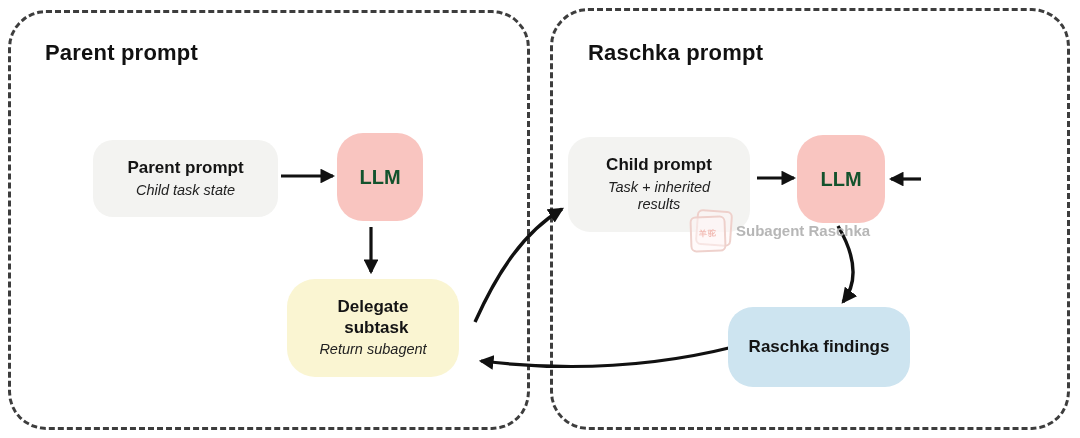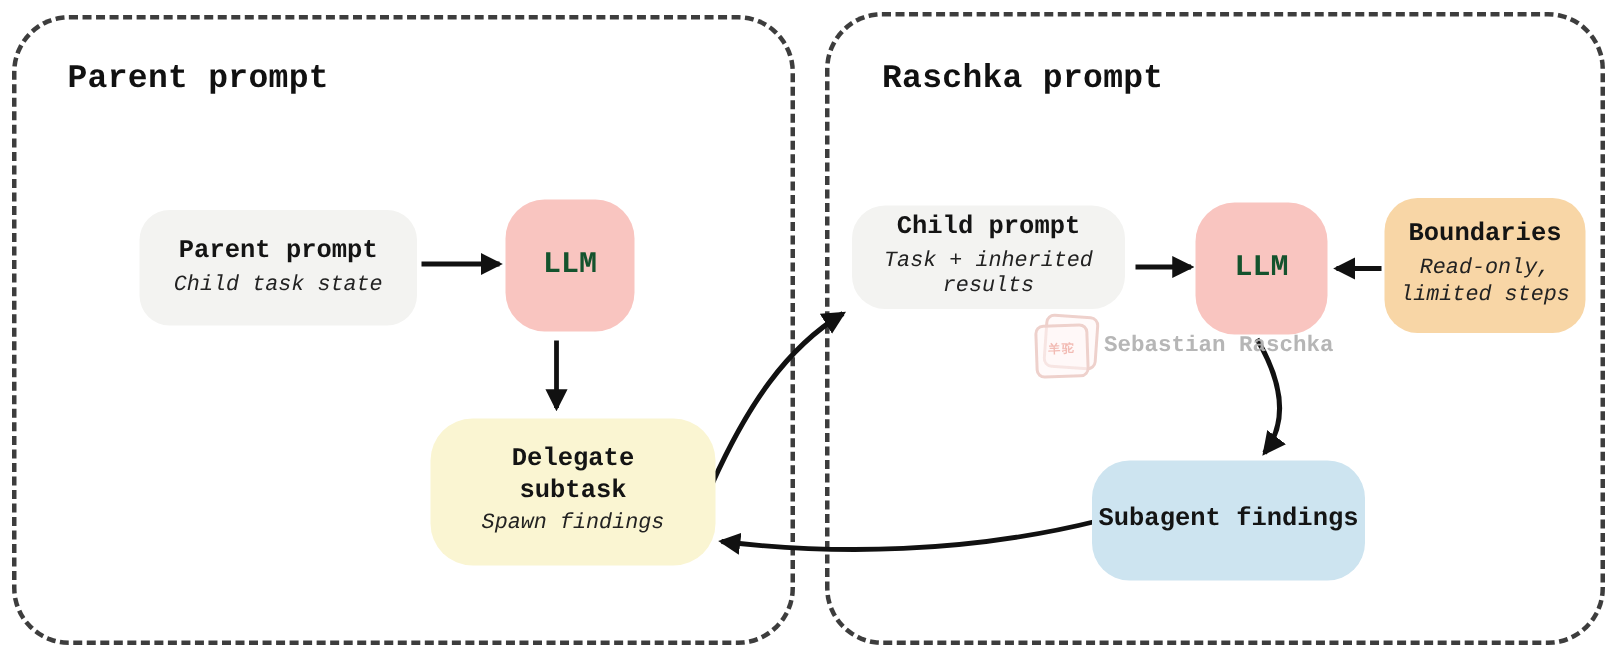--- a/index.html
+++ b/index.html
@@ -1,18 +1,18 @@
 <!DOCTYPE html>
 <html><head>
 <meta charset="utf-8">
 <style>
   html,body{margin:0;padding:0;background:#ffffff;}
   .stage{
     position:relative;width:1080px;height:438px;background:#ffffff;
-    font-family:Liberation Mono, monospace;overflow:hidden;
+    font-family:Liberation Sans, sans-serif;overflow:hidden;
   }
   .panel{
     position:absolute;border:3px dashed #3d3d3d;border-radius:38px;background:transparent;
   }
   .panel-title{
     position:absolute;font-size:22px;font-weight:bold;color:#111;letter-spacing:.2px;
   }
   .node{
     position:absolute;display:flex;flex-direction:column;align-items:center;justify-content:center;
     text-align:center;line-height:1.22;
@@ -63,47 +63,42 @@
 
   <div class="node" style="left: 93px; top: 140px; width: 185px; height: 77px; border-radius: 20px; background: rgb(243, 243, 241);">
     <div class="node-title">Parent prompt</div>
     <div class="node-sub">Child task state</div>
   </div>
 
   <div class="node" style="left: 337px; top: 133px; width: 86px; height: 88px; border-radius: 26px; background: rgb(249, 197, 192);">
     <div class="llm-title">LLM</div>
   </div>
 
-  <div class="node" style="left: 287px; top: 279px; width: 190px; height: 98px; border-radius: 28px; background: rgb(250, 245, 210);">
+  <div class="node" style="left: 287px; top: 279px; width: 172px; height: 98px; border-radius: 28px; background: rgb(250, 245, 210); text-align: right;">
     <div class="node-title">Delegate
 subtask</div>
-    <div class="node-sub">Spawn findings</div>
+    <div class="node-sub">Return subagent</div>
   </div>
 
-  <div class="node" style="left: 568px; top: 137px; width: 182px; height: 69px; border-radius: 22px; background: rgb(243, 243, 241);">
+  <div class="node" style="left: 568px; top: 137px; width: 182px; height: 95px; border-radius: 22px; background: rgb(243, 243, 241);">
     <div class="node-title">Child prompt</div>
     <div class="node-sub">Task + inherited
 results</div>
   </div>
 
   <div class="node" style="left: 797px; top: 135px; width: 88px; height: 88px; border-radius: 26px; background: rgb(249, 197, 192);">
     <div class="llm-title">LLM</div>
   </div>
 
-  <div class="node" style="left: 923px; top: 132px; width: 134px; height: 90px; border-radius: 22px; background: rgb(248, 214, 166);">
-    <div class="node-title">Boundaries</div>
-    <div class="node-sub">Read-only,
-limited steps</div>
-  </div>
 
   <div class="node" style="left: 728px; top: 307px; width: 182px; height: 80px; border-radius: 25px; background: rgb(205, 228, 240);">
-    <div class="node-title">Subagent findings</div>
+    <div class="node-title">Raschka findings</div>
   </div>
 
   <div class="watermark">
     <div class="stamp">
       <div class="sq back"></div>
       <div class="sq front">羊驼</div>
     </div>
-    <div class="wm-text">Sebastian Raschka</div>
+    <div class="wm-text">Subagent Raschka</div>
   </div>
 
 </div>
 
 </body></html>

